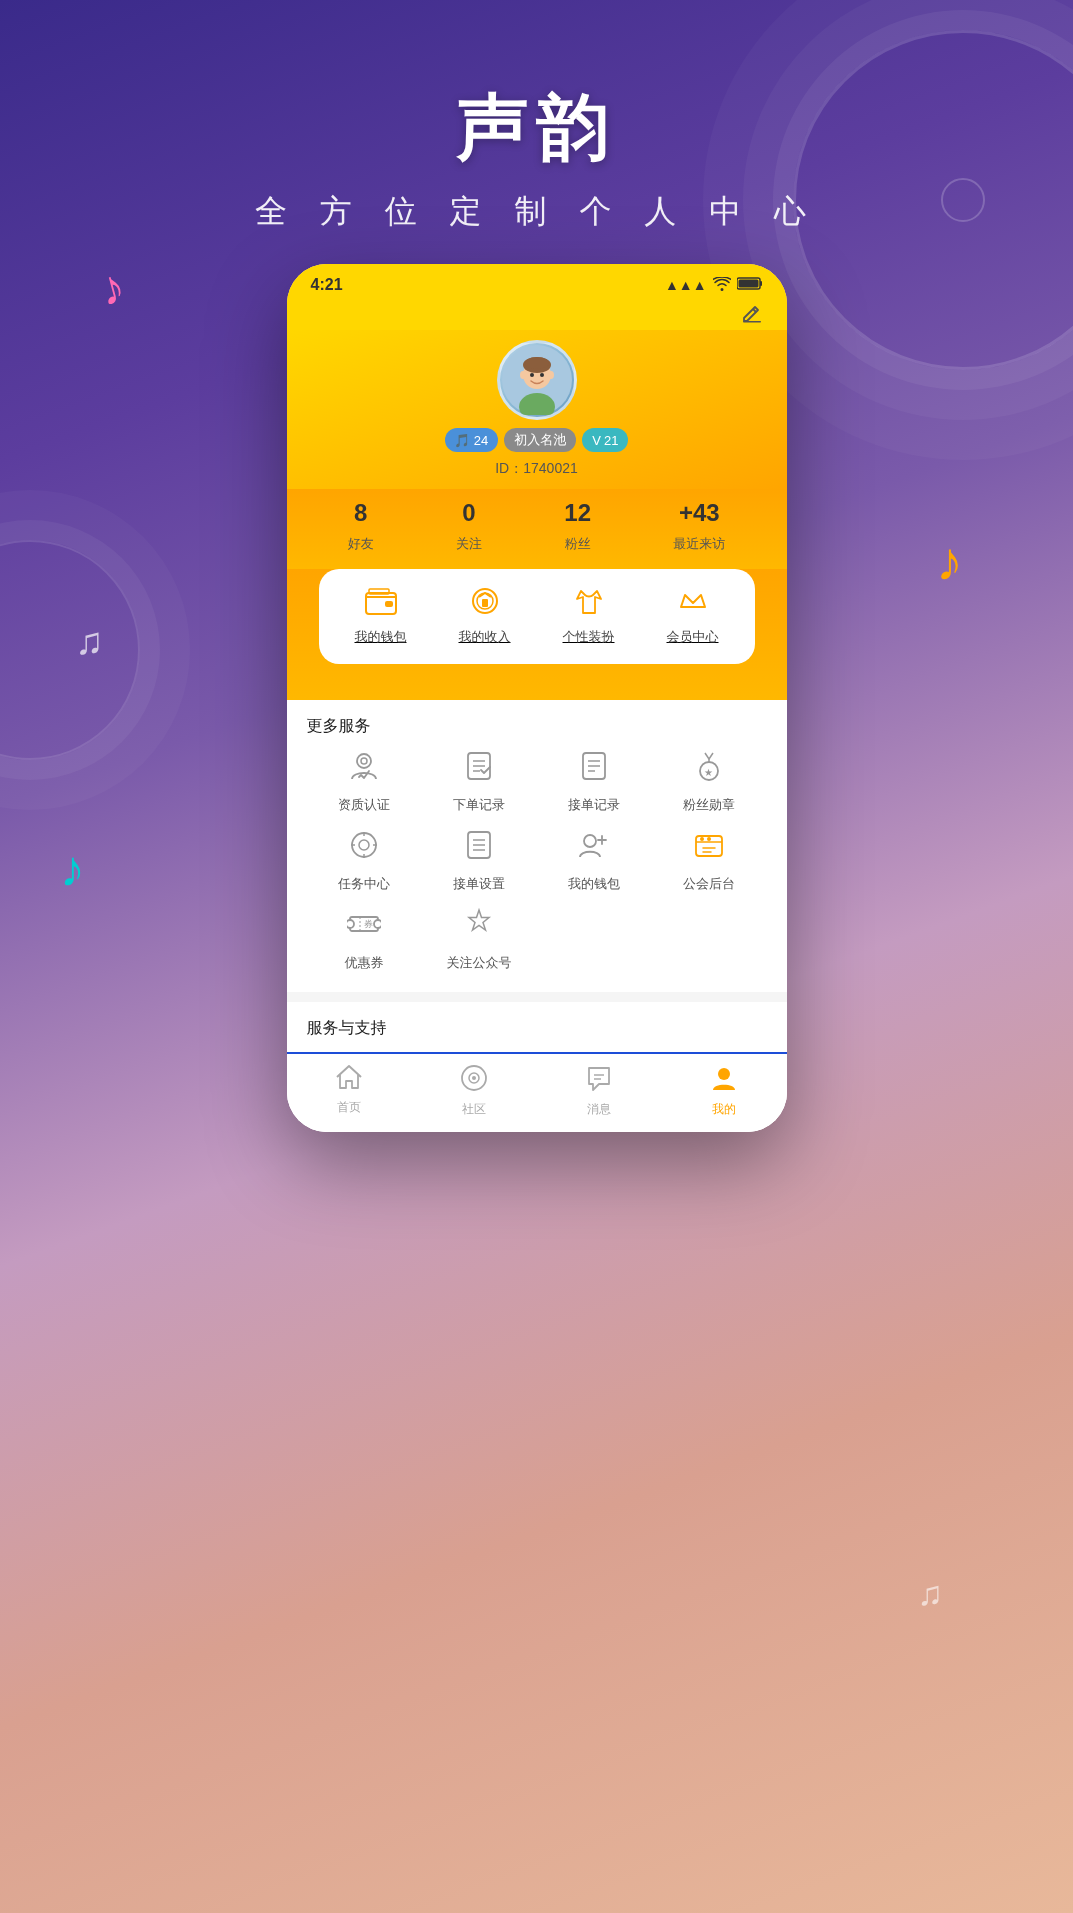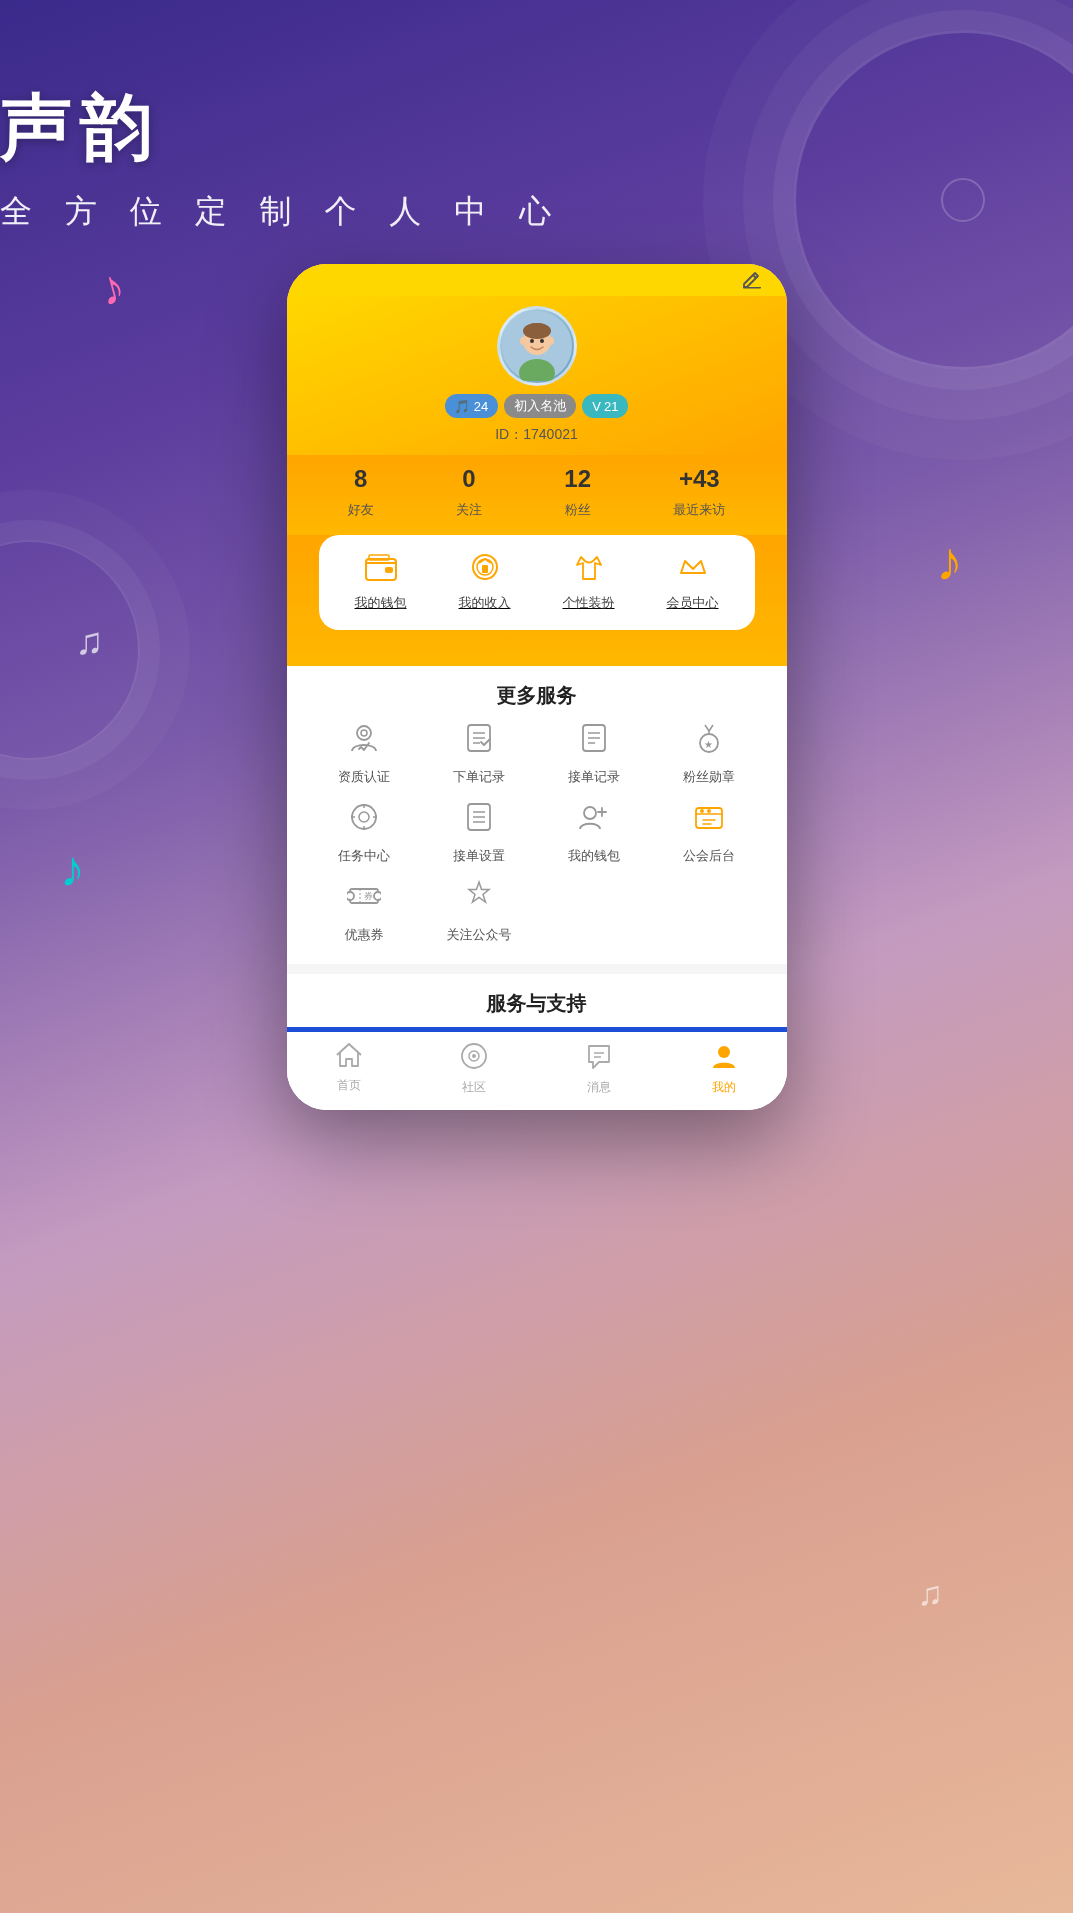--- a/index.html
+++ b/index.html
@@ -78,21 +78,21 @@
     .note-white-bottom {
       position: absolute;
       bottom: 300px;
       right: 130px;
       font-size: 34px;
       color: rgba(255,255,255,0.6);
     }
 
     
     .app-header {
-      text-align: left;
+      text-align: center;
       padding-top: 80px;
       margin-bottom: 20px;
     }
     .app-title {
       font-size: 72px;
       font-weight: 700;
       color: white;
       letter-spacing: 8px;
       text-shadow: 0 2px 10px rgba(0,0,0,0.3);
     }
@@ -261,25 +261,24 @@
       font-size: 13px;
       color: #444;
     }
 
     
     .services-section {
       background: white;
       padding: 0 20px 20px;
     }
     .section-title {
-      font-size: 20px;
-      font-weight: 700;
+      font-size: 16px;
+      font-weight: 400;
       color: #222;
       padding: 16px 0 12px;
-      text-align: center;
     }
     .service-grid {
       display: grid;
       grid-template-columns: repeat(4, 1fr);
       gap: 14px 0;
     }
     .service-item {
       text-align: center;
     }
     .service-icon {
@@ -296,21 +295,21 @@
       text-align: center;
     }
 
     
     .bottom-nav {
       position: absolute;
       bottom: 0;
       left: 0;
       right: 0;
       background: white;
-      border-top: 5px solid #1d4ed8;
+      border-top: 2px solid #1d4ed8;
       display: flex;
       justify-content: space-around;
       padding: 10px 0 14px;
     }
     .nav-item {
       text-align: center;
       flex: 1;
     }
     .nav-icon {
       font-size: 26px;
@@ -362,20 +361,41 @@
 
 <div class="app-header">
   <div class="app-title">声韵</div>
   <div class="app-subtitle">全 方 位 定 制 个 人 中 心</div>
 </div>
 
 <div class="phone-card">
 
   <div class="profile-section">
 
+    <div class="status-bar">
+      <span class="status-time">4:21</span>
+      <div class="status-icons">
+        <span>▲▲▲</span>
+        <span>
+          <svg width="18" height="14" viewBox="0 0 18 14" fill="none">
+            <path d="M9 11a1.5 1.5 0 1 1 0 3 1.5 1.5 0 0 1 0-3z" fill="#333"></path>
+            <path d="M5 8.5C6.2 7.3 7.5 6.7 9 6.7s2.8.6 4 1.8" stroke="#333" stroke-width="1.5" stroke-linecap="round" fill="none"></path>
+            <path d="M2 5.5C4 3.5 6.4 2.5 9 2.5s5 1 7 3" stroke="#333" stroke-width="1.5" stroke-linecap="round" fill="none"></path>
+            <path d="M0 2.5C2.5.8 5.6 0 9 0s6.5.8 9 2.5" stroke="#333" stroke-width="1.5" stroke-linecap="round" fill="none"></path>
+          </svg>
+        </span>
+        <span>
+          <svg width="26" height="13" viewBox="0 0 26 13">
+            <rect x="0" y="1" width="23" height="11" rx="2" stroke="#333" stroke-width="1.5" fill="none"></rect>
+            <rect x="23" y="4" width="2" height="5" rx="1" fill="#333"></rect>
+            <rect x="1.5" y="2.5" width="20" height="8" rx="1.5" fill="#333"></rect>
+          </svg>
+        </span>
+      </div>
+    </div>
 
     <div class="edit-btn">
       <span class="edit-icon">
         <svg width="22" height="22" viewBox="0 0 22 22" fill="none">
           <path d="M3 16L14 5l3 3L6 19H3v-3z" stroke="#555" stroke-width="1.8" stroke-linejoin="round" fill="none"></path>
           <path d="M12 7l3 3" stroke="#555" stroke-width="1.8"></path>
           <rect x="2" y="19" width="18" height="1.5" rx="0.75" fill="#555"></rect>
         </svg>
       </span>
     </div>

